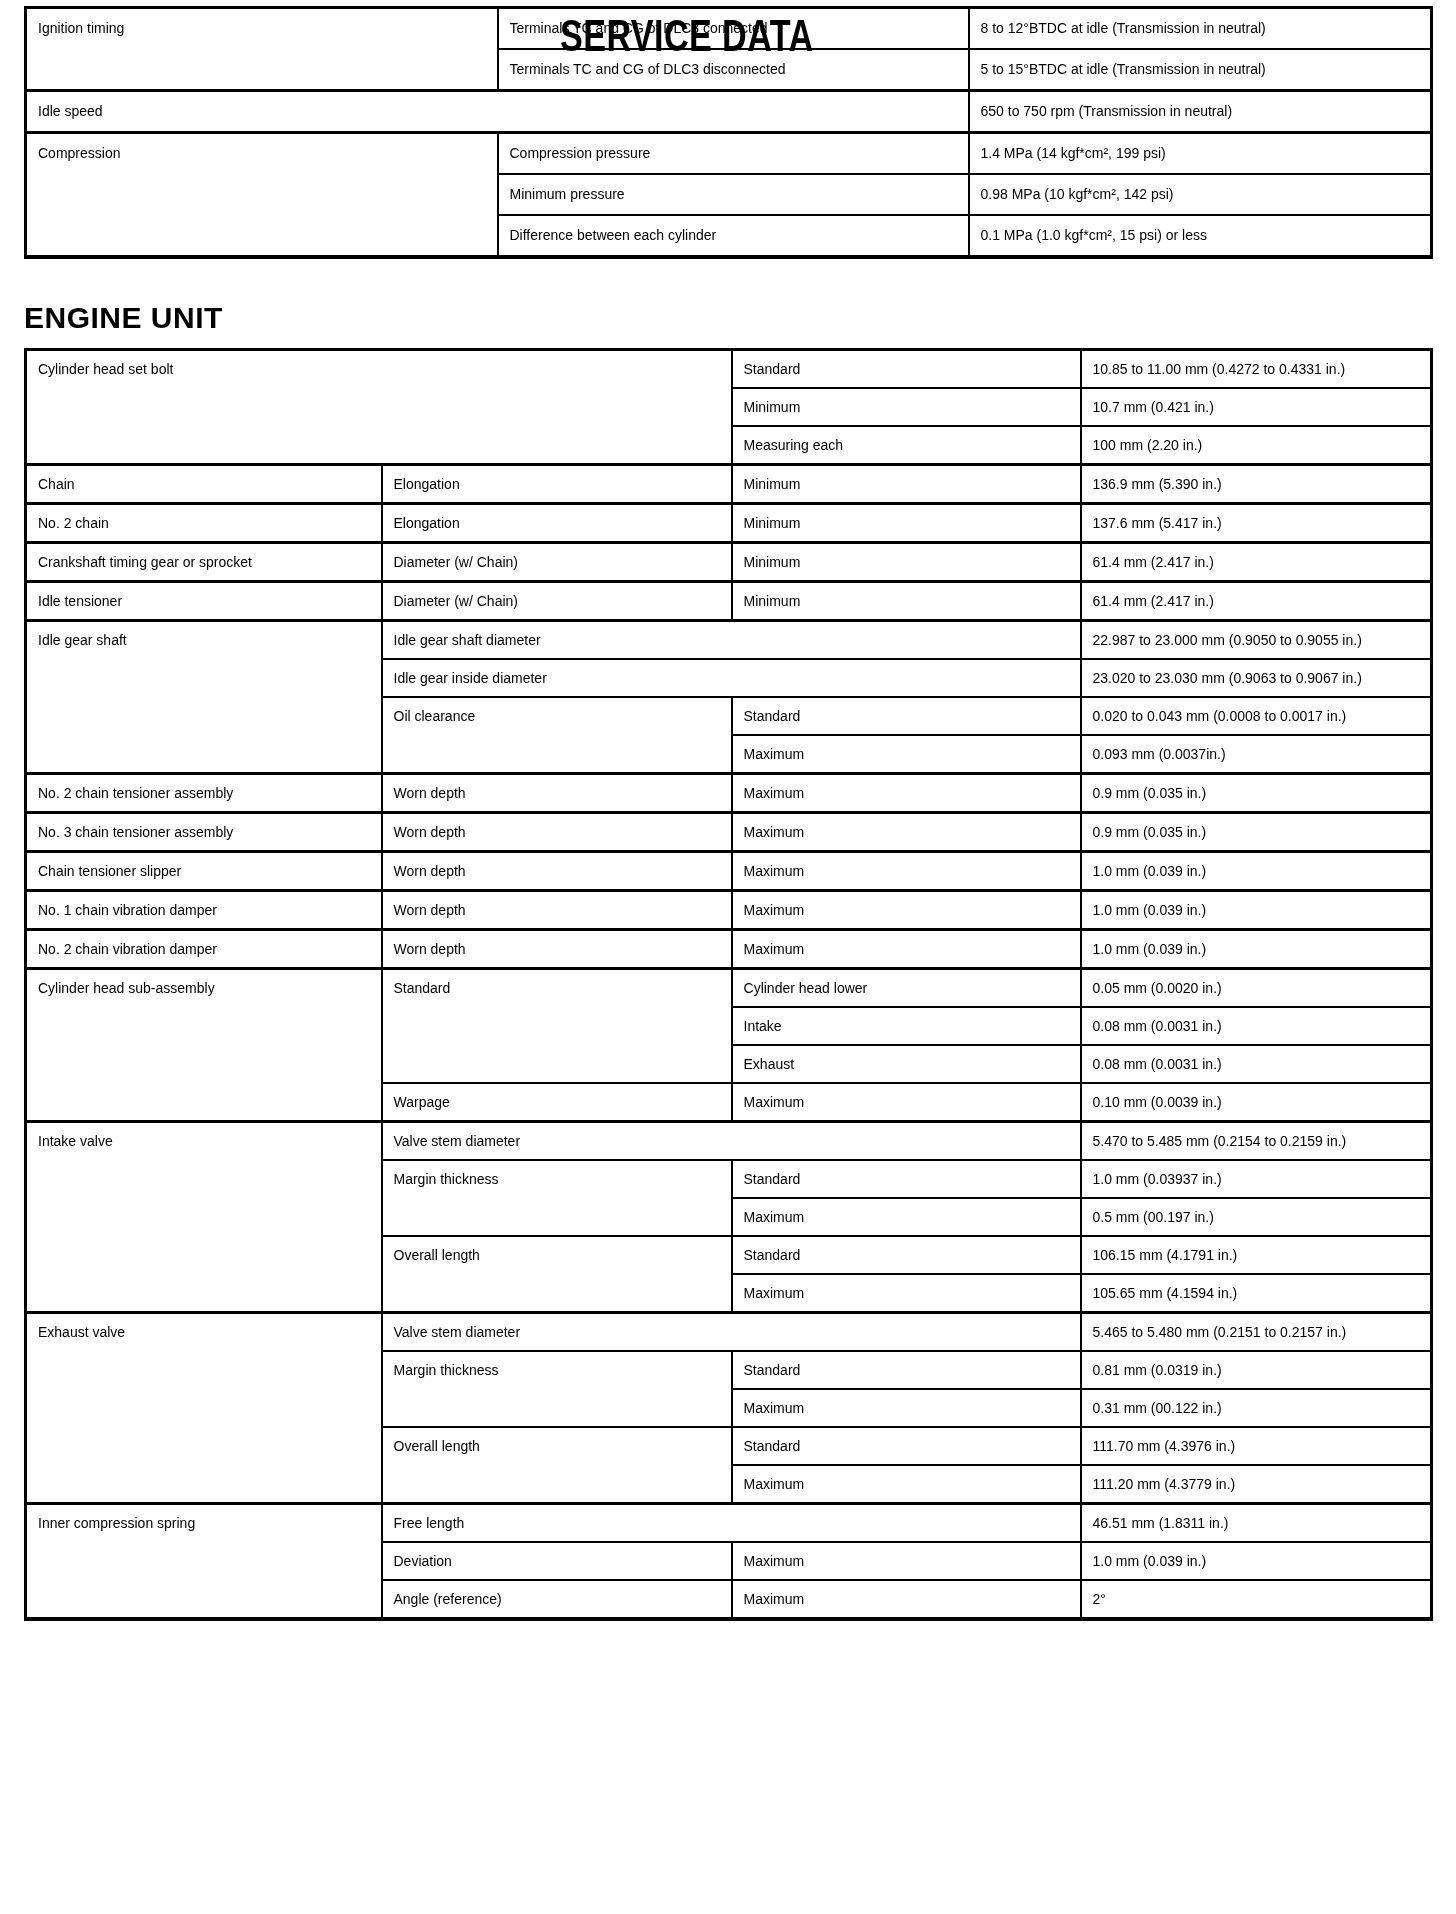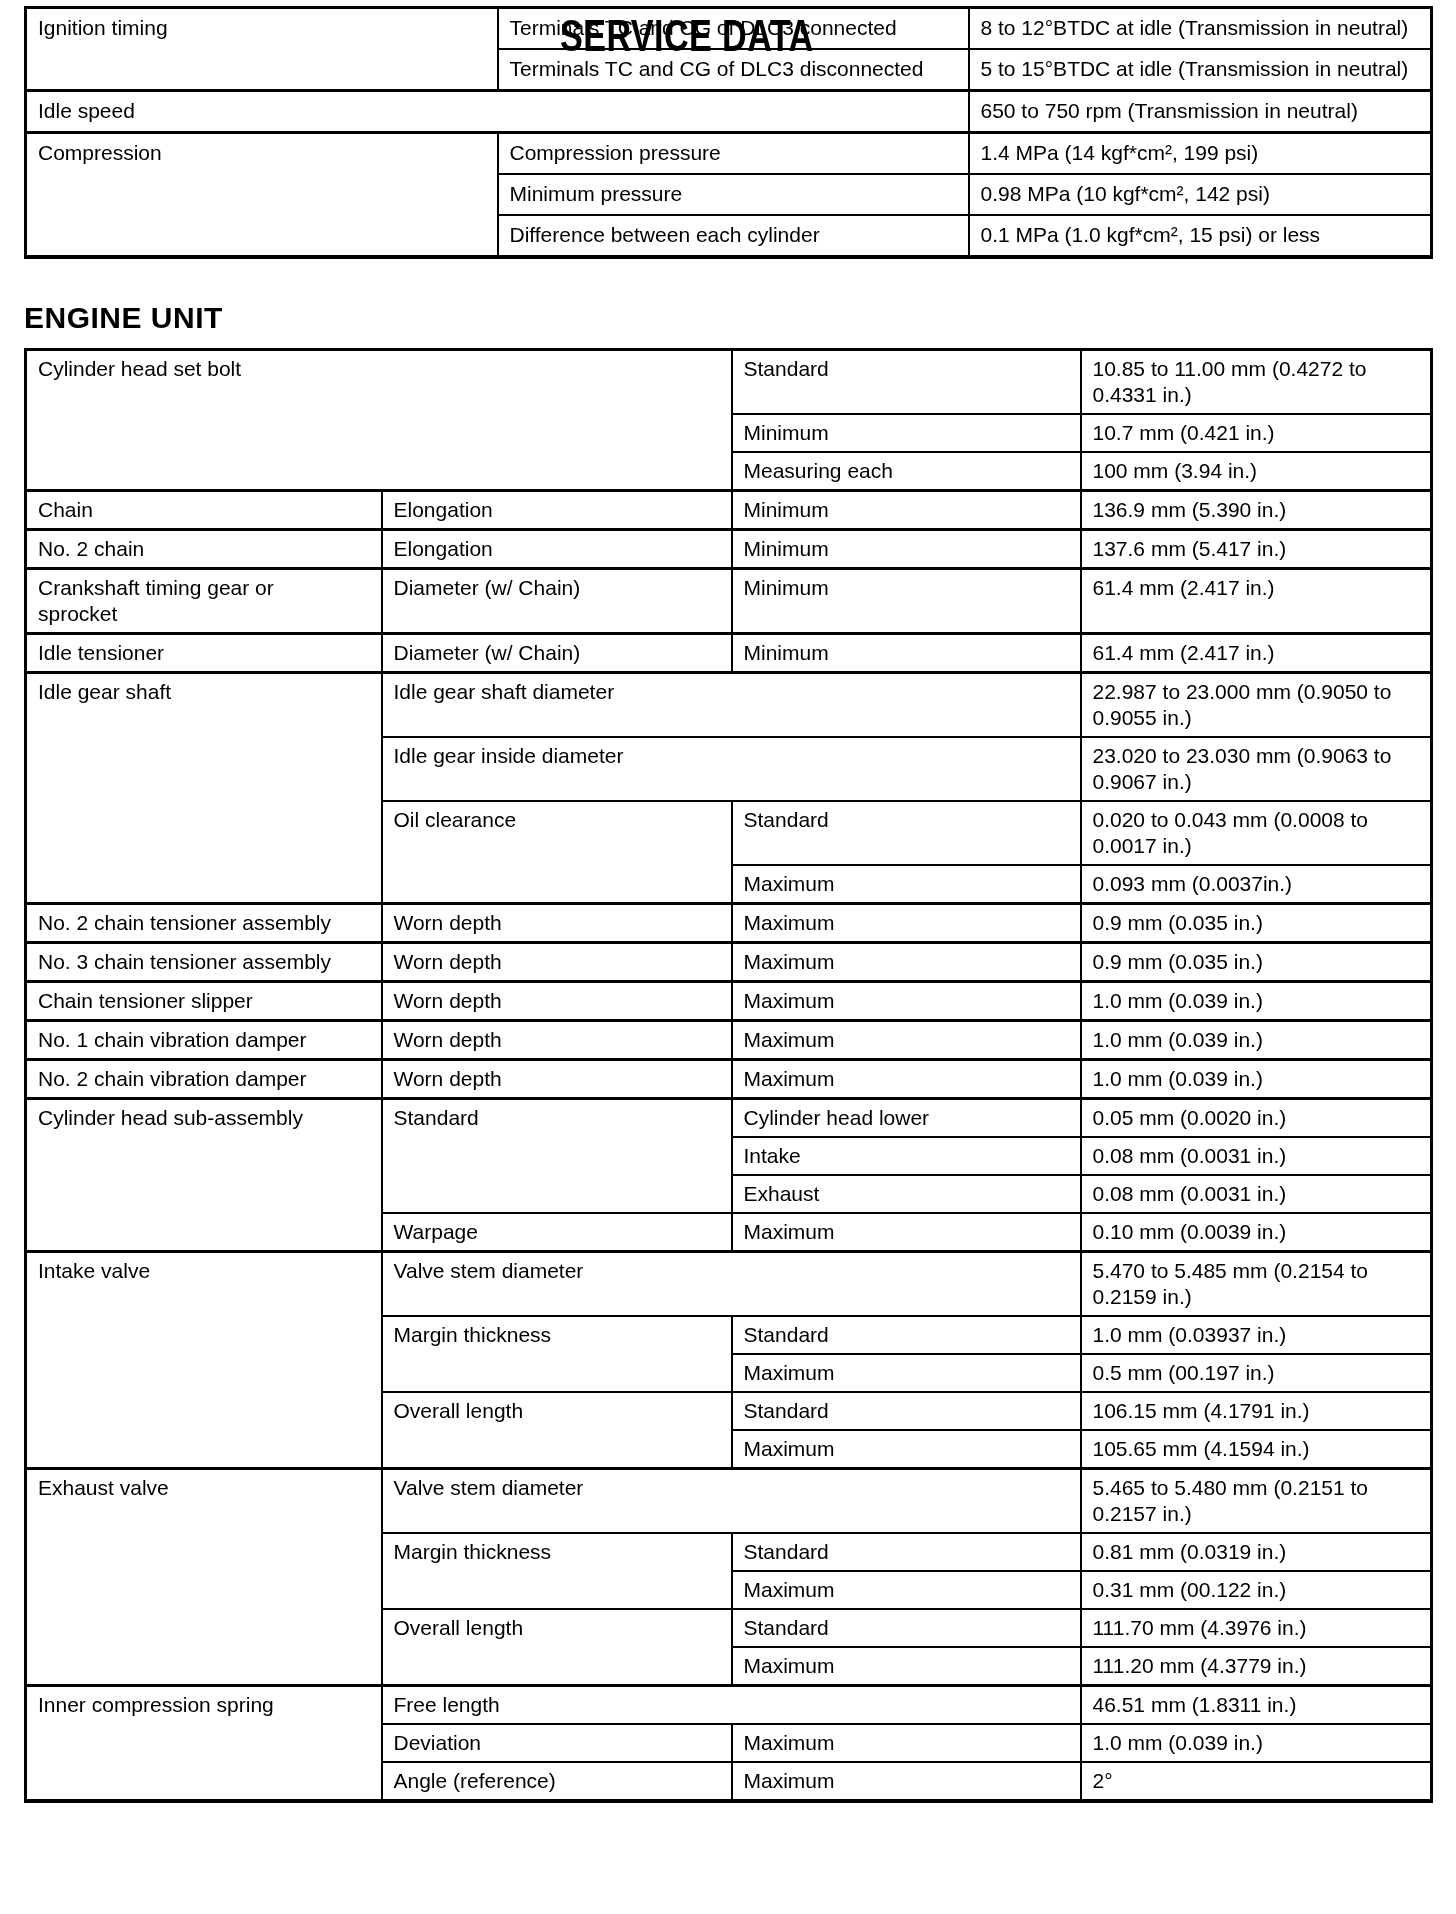--- a/index.html
+++ b/index.html
@@ -18,21 +18,21 @@
   }
   h2.section-heading{
     margin:0;font-size:30px;line-height:34px;font-weight:bold;letter-spacing:0.5px;
   }
   #heading-engine{margin-top:70px;}
   #heading-engine-unit{margin-top:42px;}
   table.spec{
     border-collapse:collapse;table-layout:fixed;
     width:1406px;
     border:3px solid #000;border-bottom-width:4px;
-    font-size:21px;
+    font-size:14px;
   }
   table.spec td{
     border:2px solid #000;
     vertical-align:top;text-align:left;
     line-height:26px;
     word-wrap:break-word;
   }
   table.engine{margin-top:6px;}
   table.engine td{padding:6px 20px 7px 11px;}
   table.engine-unit{margin-top:13px;}
@@ -98,21 +98,21 @@
             <td colspan="2" rowspan="3">Cylinder head set bolt</td>
             <td>Standard</td>
             <td>10.85 to 11.00 mm (0.4272 to 0.4331 in.)</td>
           </tr>
           <tr>
             <td>Minimum</td>
             <td>10.7 mm (0.421 in.)</td>
           </tr>
           <tr>
             <td>Measuring each</td>
-            <td>100 mm (3.94 in.)</td>
+            <td>100 mm (2.20 in.)</td>
           </tr>
           <tr class="gs">
             <td>Chain</td>
             <td>Elongation</td>
             <td>Minimum</td>
             <td>136.9 mm (5.390 in.)</td>
           </tr>
           <tr class="gs">
             <td>No. 2 chain</td>
             <td>Elongation</td>

